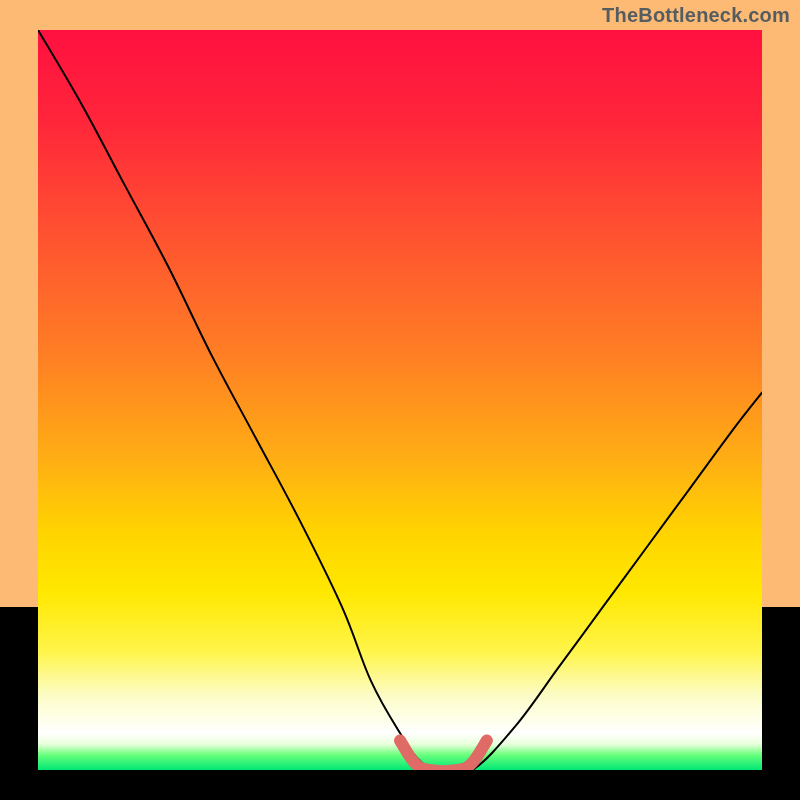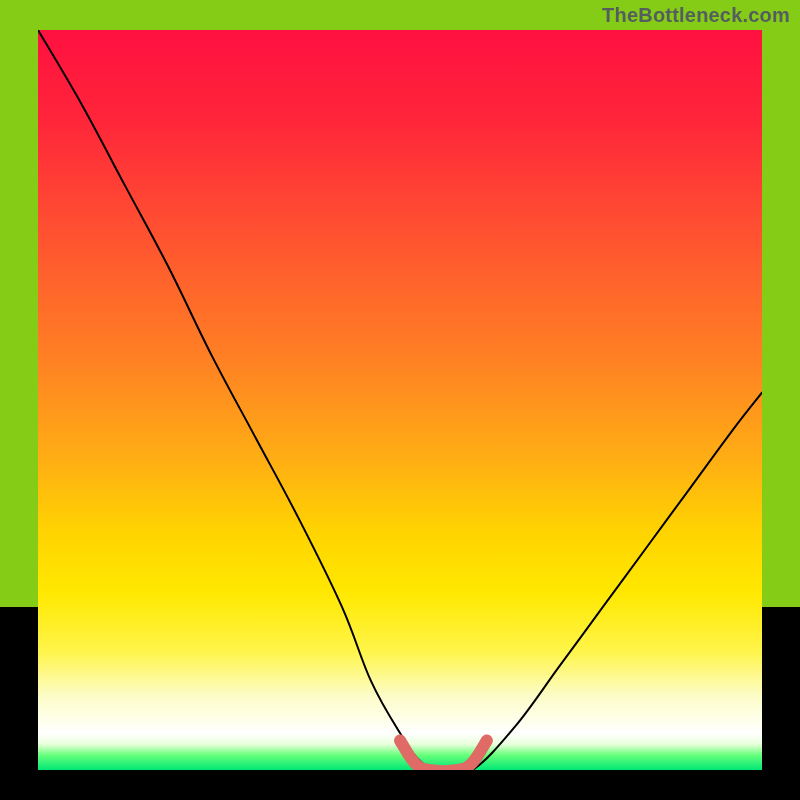--- a/index.html
+++ b/index.html
@@ -8,21 +8,21 @@
     width: 800px;
     height: 800px;
     background: #000;
     overflow: hidden;
     font-family: Arial, Helvetica, sans-serif;
   }
   .frame {
     position: relative;
     width: 800px;
     height: 607px;
-    background: #84cc16;
+    background: #fdba74;
   }
   .watermark {
     position: absolute;
     top: 4px;
     right: 10px;
     color: #555d60;
     font-size: 20px;
     font-weight: 600;
     letter-spacing: 0.2px;
     z-index: 10;

